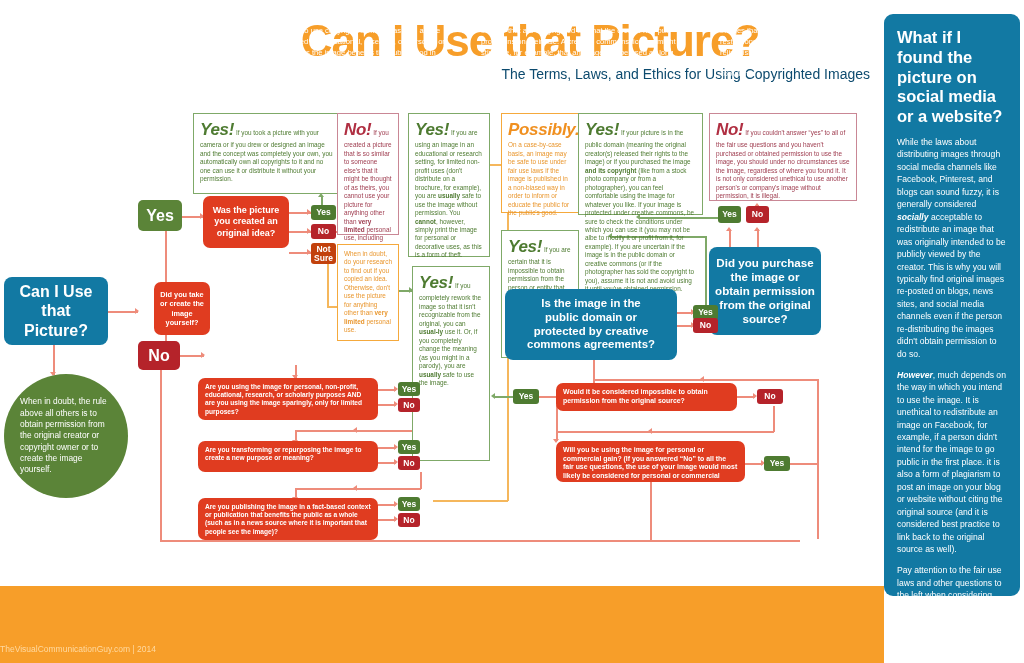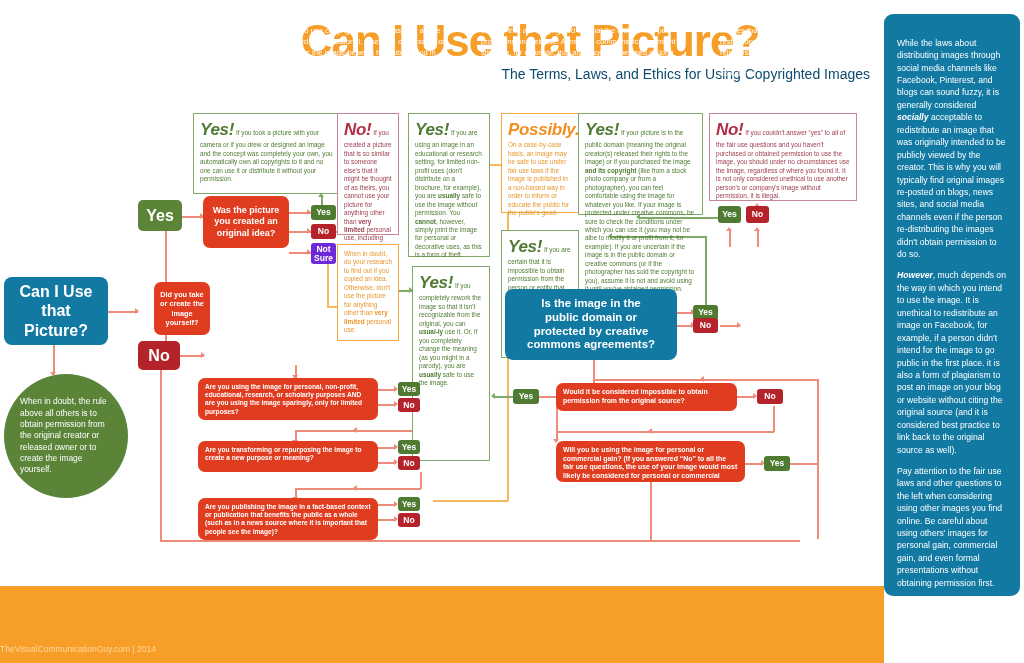--- a/index.html
+++ b/index.html
@@ -11,21 +11,21 @@
   #title{left:190px;top:18px;width:680px;text-align:center;font-size:44px;font-weight:bold;color:#F79E29;letter-spacing:-1px;line-height:1.05;}
   #subtitle{left:190px;top:66px;width:680px;text-align:right;font-size:14px;color:#0c4a6e;line-height:1.15;}
 
   
   .redbox{background:#E03C20;color:#fff;border-radius:7px;font-weight:bold;line-height:1.25;}
   .tealbox{background:#1279A3;color:#fff;border-radius:8px;font-weight:bold;text-align:center;line-height:1.22;}
   .greencircle{background:#5B8438;color:#fff;border-radius:50%;line-height:1.35;}
   .chip{border-radius:3px;color:#fff;font-weight:bold;text-align:center;display:flex;align-items:center;justify-content:center;font-size:8.5px;line-height:1.0;}
   .chip.yes{background:#4E7B31;}
   .chip.no{background:#B5232A;}
-  .chip.notsure{background:#6d28d9;}
+  .chip.notsure{background:#c2410c;}
 
   .notecard{background:#fff;border:1px solid #7FA968;color:#4E7B31;line-height:1.32;}
   .notecard.pink{border-color:#C98795;color:#9E3B4E;}
   .notecard.orange{border-color:#F5A93C;color:#E9962D;}
   .notecard .lead{font-size:17px;font-weight:bold;font-style:italic;letter-spacing:-0.3px;}
   .notecard.pink .lead{color:#B02F42;}
   .notecard.orange .lead{color:#F09020;}
   b{font-weight:bold;}
 
   
@@ -195,21 +195,21 @@
   <div class="arw r abs" style="left:761px;top:460px;"></div>
   <div class="ln abs" style="left:790px;top:463px;width:28px;height:1.5px;"></div>
 
   <div class="ln abs" style="left:650px;top:481px;width:1.5px;height:60px;"></div>
 
   <div class="abs tealbox" id="startbox" style="left:4px;top:277px;width:104px;height:68px;display:flex;align-items:center;justify-content:center;font-size:16px;padding:4px;">
     <span>Can I Use that Picture?</span>
   </div>
 
   <div class="abs greencircle" style="left:4px;top:374px;width:124px;height:124px;display:flex;align-items:center;justify-content:center;padding:16px;font-size:8.4px;">
-    <span>When in doubt, the rule above all others is to obtain permission from the original creator or released owner or to create the image yourself.</span>
+    <span>When in doubt, the rule above all others is to obtain permission from the original creator or copyright owner or to create the image yourself.</span>
   </div>
 
   <div class="abs redbox" style="left:138px;top:282px;width:56px;height:53px;display:flex;align-items:center;justify-content:center;text-align:center;font-size:7.3px;padding:3px;margin-left:16px;">
     <span>Did you take or create the image yourself?</span>
   </div>
 
   <div class="abs" style="left:138px;top:200px;width:44px;height:31px;background:#5B8438;border-radius:5px;color:#fff;font-weight:bold;font-size:16px;display:flex;align-items:center;justify-content:center;">
     <span>Yes</span>
   </div>
 
@@ -275,20 +275,23 @@
     <span>If you couldn't answer “yes” to all of the fair use questions and you haven't purchased or obtained permission to use the image, you should under no circumstances use the image, regardless of where you found it. It is not only considered unethical to use another person's or company's image without permission, it is illegal.</span>
   </div>
 
   <div class="abs chip yes" style="left:718px;top:206px;width:23px;height:17px;">
     <span>Yes</span>
     </div>
   <div class="abs chip no" style="left:746px;top:206px;width:23px;height:17px;">
     <span>No</span>
     </div>
 
+  <div class="abs tealbox" style="left:709px;top:247px;width:112px;height:88px;display:flex;align-items:center;justify-content:center;font-size:11.6px;padding:5px;">
+    <span>Did you purchase the image or obtain permission from the original source?</span>
+  </div>
 
 
   <div class="abs redbox" style="left:198px;top:378px;width:180px;height:42px;padding:5px 7px;font-size:6.6px;">
     <span>Are you using the image for personal, non-profit, educational, research, or scholarly purposes AND are you using the image sparingly, only for limited purposes?</span>
   </div>
   <div class="abs chip yes" style="left:398px;top:382px;width:22px;height:14px;">
     <span>Yes</span>
     </div>
   <div class="abs chip no" style="left:398px;top:398px;width:22px;height:14px;">
     <span>No</span>
@@ -335,20 +338,21 @@
     </div>
 
   <div class="abs redbox" style="left:556px;top:441px;width:189px;height:41px;padding:5px 7px;font-size:6.9px;">
     <span>Will you be using the image for personal or commercial gain? (If you answered “No” to all the fair use questions, the use of your image would most likely be considered for personal or commercial gain.)</span>
   </div>
   <div class="abs chip yes" style="left:764px;top:456px;width:26px;height:15px;">
     <span>Yes</span>
     </div>
 
   <div class="abs" id="sidebar">
+    <div id="sbtitle">What if I found the picture on social media or a website?</div>
     <p class="sbp"><span>While the laws about distributing images through social media channels like Facebook, Pinterest, and blogs can sound fuzzy, it is generally considered </span><b><i>socially</i></b><span> acceptable to redistribute an image that was originally intended to be publicly viewed by the creator. This is why you will typically find original images re-posted on blogs, news sites, and social media channels even if the person re-distributing the images didn't obtain permission to do so.</span></p>
     <p class="sbp"><b><i>However</i></b><span>, much depends on the way in which you intend to use the image. It is unethical to redistribute an image on Facebook, for example, if a person didn't intend for the image to go public in the first place. it is also a form of plagiarism to post an image on your blog or website without citing the original source (and it is considered best practice to link back to the original source as well).</span></p>
     <p class="sbp">Pay attention to the fair use laws and other questions to the left when considering using other images you find online. Be careful about using others' images for personal gain, commercial gain, and even formal presentations without obtaining permission first.</p>
   </div>
 
   <div class="abs" id="footer"></div>
   <div class="fcol" style="left:22px;width:196px;">
     <h4>Copyright</h4>
     <p>The protection given to any created image or work from being copied or distributed without permission. All images are immediately given copyright to the creator when the image is created.</p>
   </div>

